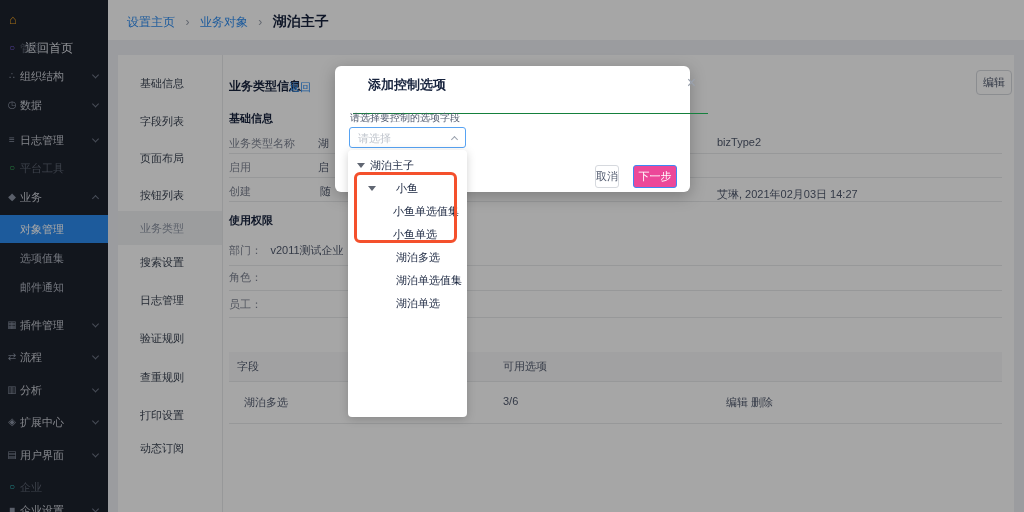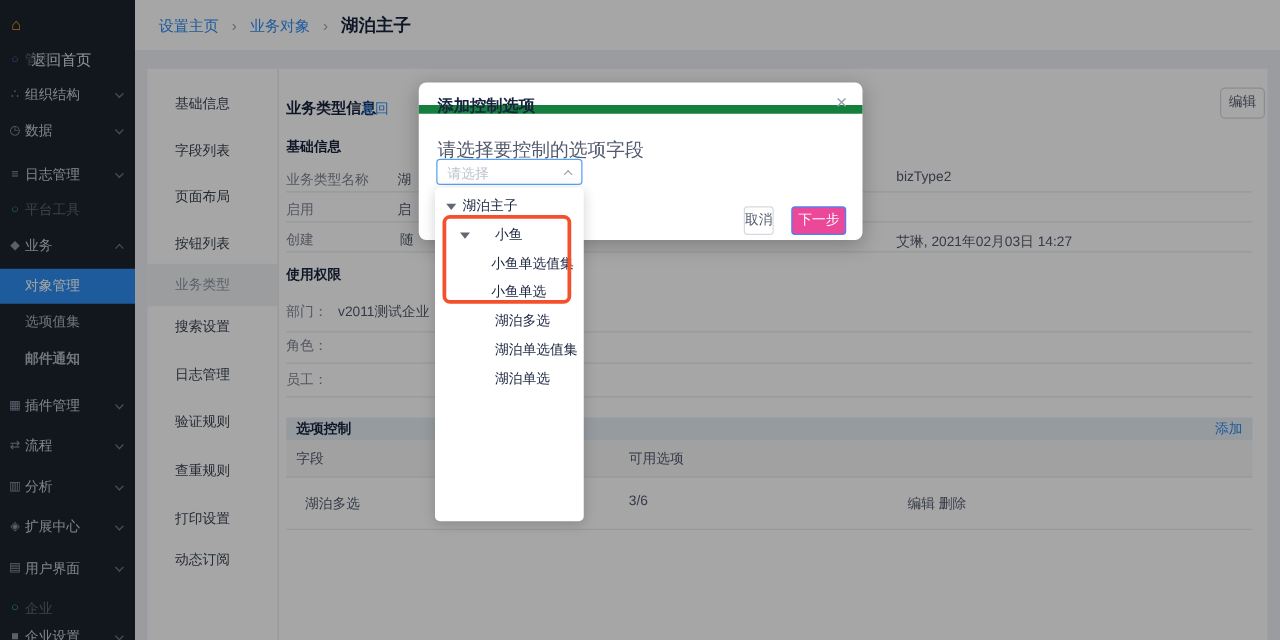--- a/index.html
+++ b/index.html
@@ -30,21 +30,21 @@
   .sub-item .lb{margin-left:22px;}
   .sub-active-bg{left:118px;width:104px;height:34px;background:#f0f1f3;}
   .hline{height:1px;background:#e8eaec;}
   .rowlbl{font-size:11px;color:#808695;}
   .rowval{font-size:11px;color:#515a6e;}
   .btn{border:1px solid #d6d9de;border-radius:4px;background:#fff;color:#515a6e;text-align:center;cursor:pointer;}
   .tbl-bar{background:#e7eef5;}
   
   .overlay{left:0;top:0;width:1024px;height:512px;background:rgba(0,0,0,0.35);z-index:50;}
   .modal{left:335px;top:66px;width:355px;height:126px;background:#fff;border-radius:6px;box-shadow:0 4px 16px rgba(0,0,0,.25);z-index:60;}
-  .modal-head{position:absolute;left:0;top:0;width:100%;height:25px;border-bottom:7px solid #15803d;}
+  .modal-head{position:absolute;left:18px;top:0;width:100%;height:48px;border-bottom:1px solid #15803d;}
   .modal-title{position:absolute;left:15px;top:10px;font-size:13px;font-weight:bold;color:#17233d;}
   .modal-close{position:absolute;right:12px;top:7px;font-size:16px;color:#9aa1ad;cursor:pointer;line-height:20px;}
   .select{position:absolute;left:14px;top:61px;width:117px;height:21px;border:1px solid #57a3f3;border-radius:3px;background:#fff;cursor:pointer;}
   .select .ph{position:absolute;left:8px;top:3px;font-size:11px;color:#bfc4cc;}
   .select .chev{right:8px;border-color:#9aa1ad;}
   .mbtn{position:absolute;top:99px;height:23px;border-radius:3px;font-size:11px;line-height:21px;text-align:center;cursor:pointer;}
   .dropdown{left:348px;top:150px;width:119px;height:267px;background:#fff;border-radius:4px;box-shadow:0 2px 10px rgba(0,0,0,.18);z-index:60;padding-top:4px;}
   .tree-row{position:relative;height:23px;line-height:23px;font-size:11px;color:#17233d;cursor:pointer;}
   .caret{position:absolute;top:9px;width:0;height:0;border-left:4px solid transparent;border-right:4px solid transparent;border-top:5px solid #606672;}
   .ti0{padding-left:22px;} .ti0 .caret{left:9px;}
@@ -90,21 +90,21 @@
       <span class="ic">◆</span>
       <span class="lb">业务</span>
       <span class="chev up"></span>
     </div>
     <div class="abs side-active" style="top:215px;">
       <span class="lb">对象管理</span>
     </div>
     <div class="abs side-item sub" style="top:248px;">
       <span class="lb">选项值集</span>
     </div>
-    <div class="abs side-item sub" style="top:277px;font-weight:bold;">
+    <div class="abs side-item sub" style="top:277px;">
       <span class="lb">邮件通知</span>
     </div>
     <div class="abs side-item" style="top:315px;">
       <span class="ic">▦</span>
       <span class="lb">插件管理</span>
       <span class="chev down"></span>
     </div>
     <div class="abs side-item" style="top:347px;">
       <span class="ic">⇄</span>
       <span class="lb">流程</span>
@@ -197,43 +197,39 @@
     <span class="rowval" style="margin-left:4px;"></span>
   </div>
   <div class="abs hline" style="left:229px;top:290px;width:773px;"></div>
 
   <div class="abs" style="left:229px;top:294px;">
     <span class="rowlbl">员工：</span>
     <span class="rowval" style="margin-left:4px;"></span>
   </div>
   <div class="abs hline" style="left:229px;top:317px;width:773px;"></div>
 
-  <div class="abs tbl-bar" style="left:229px;top:334px;width:773px;height:18px;">
-    <span class="txt bold" style="position:absolute;left:8px;top:1px;">选项控制</span>
-    <span class="txt link" style="position:absolute;right:8px;top:1px;">添加</span>
-  </div>
   <div class="abs" style="left:229px;top:352px;width:773px;height:30px;background:#f8f8f9;border-bottom:1px solid #e8eaec;">
     <span class="rowval" style="position:absolute;left:8px;top:7px;color:#515a6e;">字段</span>
     <span class="rowval" style="position:absolute;left:274px;top:7px;color:#515a6e;">可用选项</span>
   </div>
   <div class="abs" style="left:229px;top:382px;width:773px;height:42px;border-bottom:1px solid #e8eaec;">
     <span class="rowval" style="position:absolute;left:15px;top:13px;">湖泊多选</span>
     <span class="rowval" style="position:absolute;left:274px;top:13px;">3/6</span>
     <span class="rowval link" style="position:absolute;left:497px;top:13px;">编辑</span>
     <span class="rowval link" style="position:absolute;left:522px;top:13px;">删除</span>
   </div>
 
   <div class="abs overlay"></div>
 
   <div class="abs modal">
     <div class="modal-head">
       <span class="modal-title">添加控制选项</span>
       <span class="modal-close">×</span>
     </div>
-    <div class="abs" style="left:15px;top:45px;font-size:15px;color:#515a6e;">请选择要控制的选项字段</div>
+    <div class="abs" style="left:15px;top:45px;font-size:10px;color:#515a6e;">请选择要控制的选项字段</div>
     <div class="select">
       <span class="ph">请选择</span>
       <span class="chev up"></span>
     </div>
     <div class="mbtn btn" style="left:260px;width:24px;">取消</div>
     <div class="mbtn" style="left:298px;width:44px;background:#ec4899;color:#fff;border:1px solid #3e86f5;">下一步</div>
   </div>
 
   <div class="abs dropdown">
     <div class="tree-row ti0">

